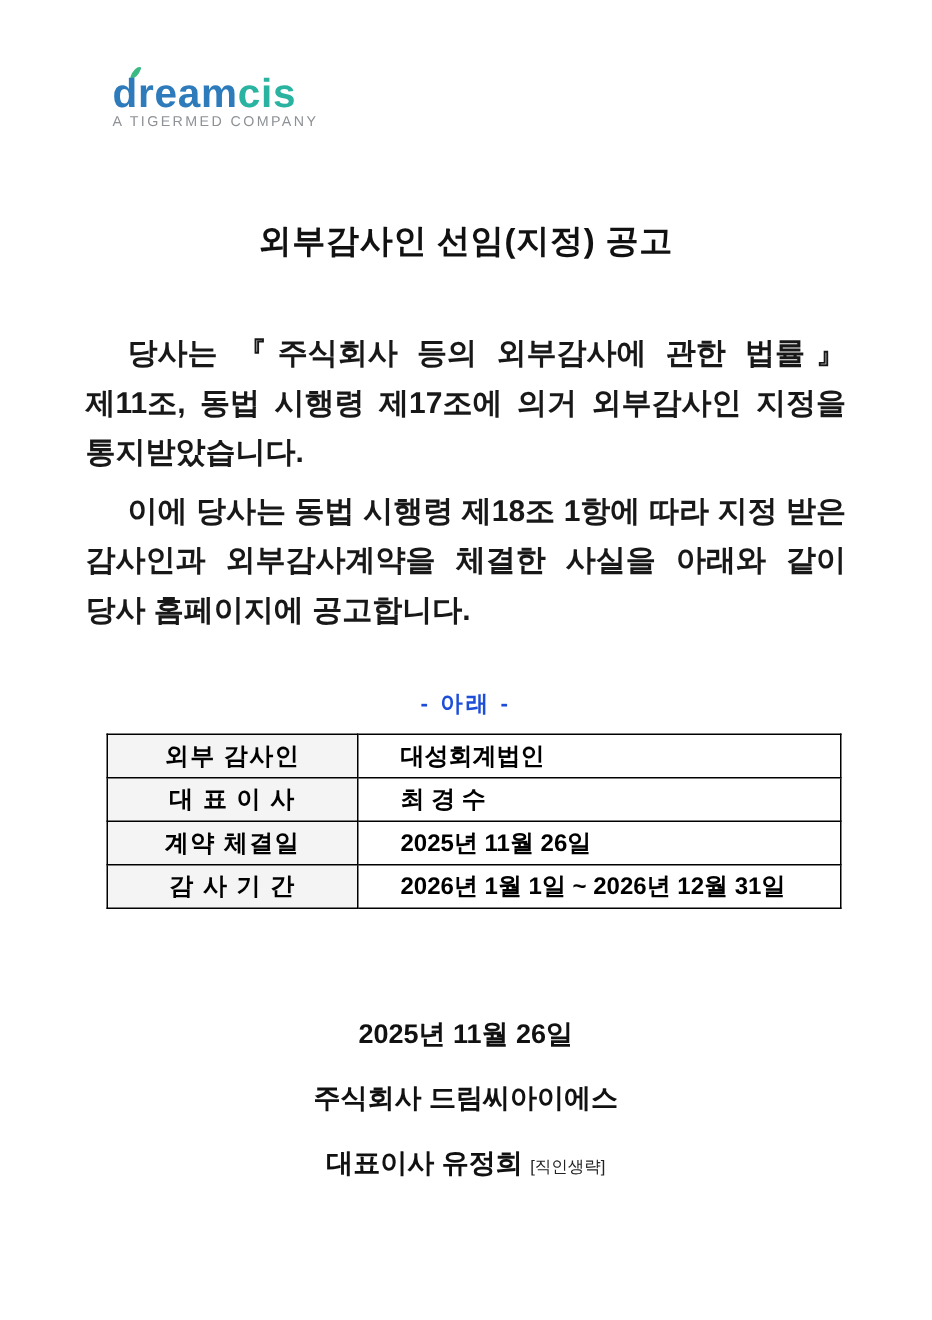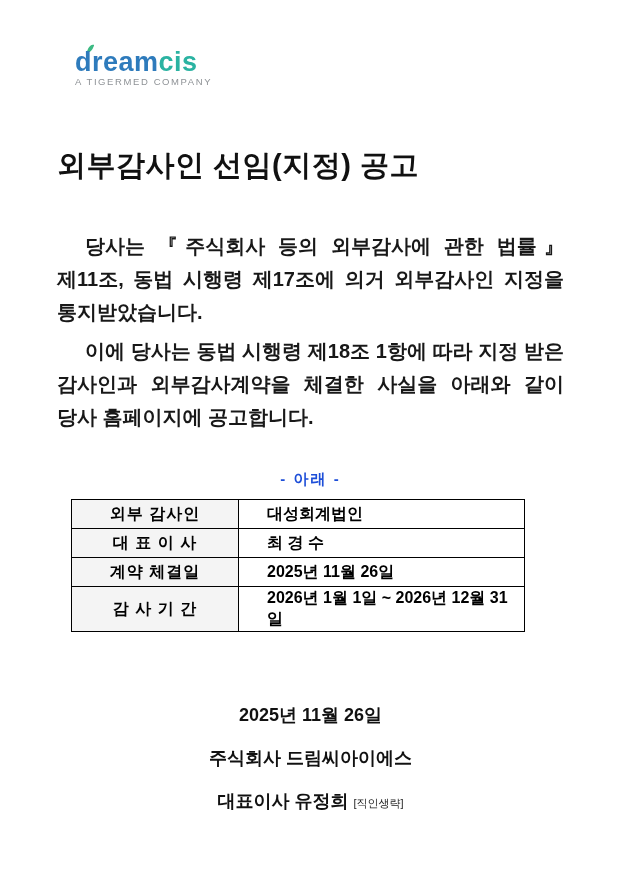--- a/index.html
+++ b/index.html
@@ -42,21 +42,22 @@
   .logo-tagline {
     font-size: 9.5px;
     color: #8e9296;
     letter-spacing: 1.6px;
     margin-top: 0;
   }
 
   
   .doc-title {
     margin-top: 52px;
-    font-size: 29px;
+    text-align: center;
+    font-size: 22px;
     font-weight: bold;
     letter-spacing: 0.5px;
     color: #111111;
   }
 
   
   .body-text { margin-top: 44px; }
   .para {
     font-size: 20px;
     line-height: 33px;
@@ -75,21 +76,21 @@
     font-size: 15px;
     font-weight: bold;
     letter-spacing: 2px;
     color: #1d4ed8;
   }
 
   
   .audit-table {
     border-collapse: collapse;
     margin: 10px 0 0 14px;
-    width: 454px;
+    width: 490px;
     table-layout: fixed;
   }
   .audit-table td {
     border: 1px solid #000000;
     height: 29px;
     font-size: 16px;
     font-weight: bold;
     color: #000000;
     vertical-align: middle;
     box-sizing: border-box;

